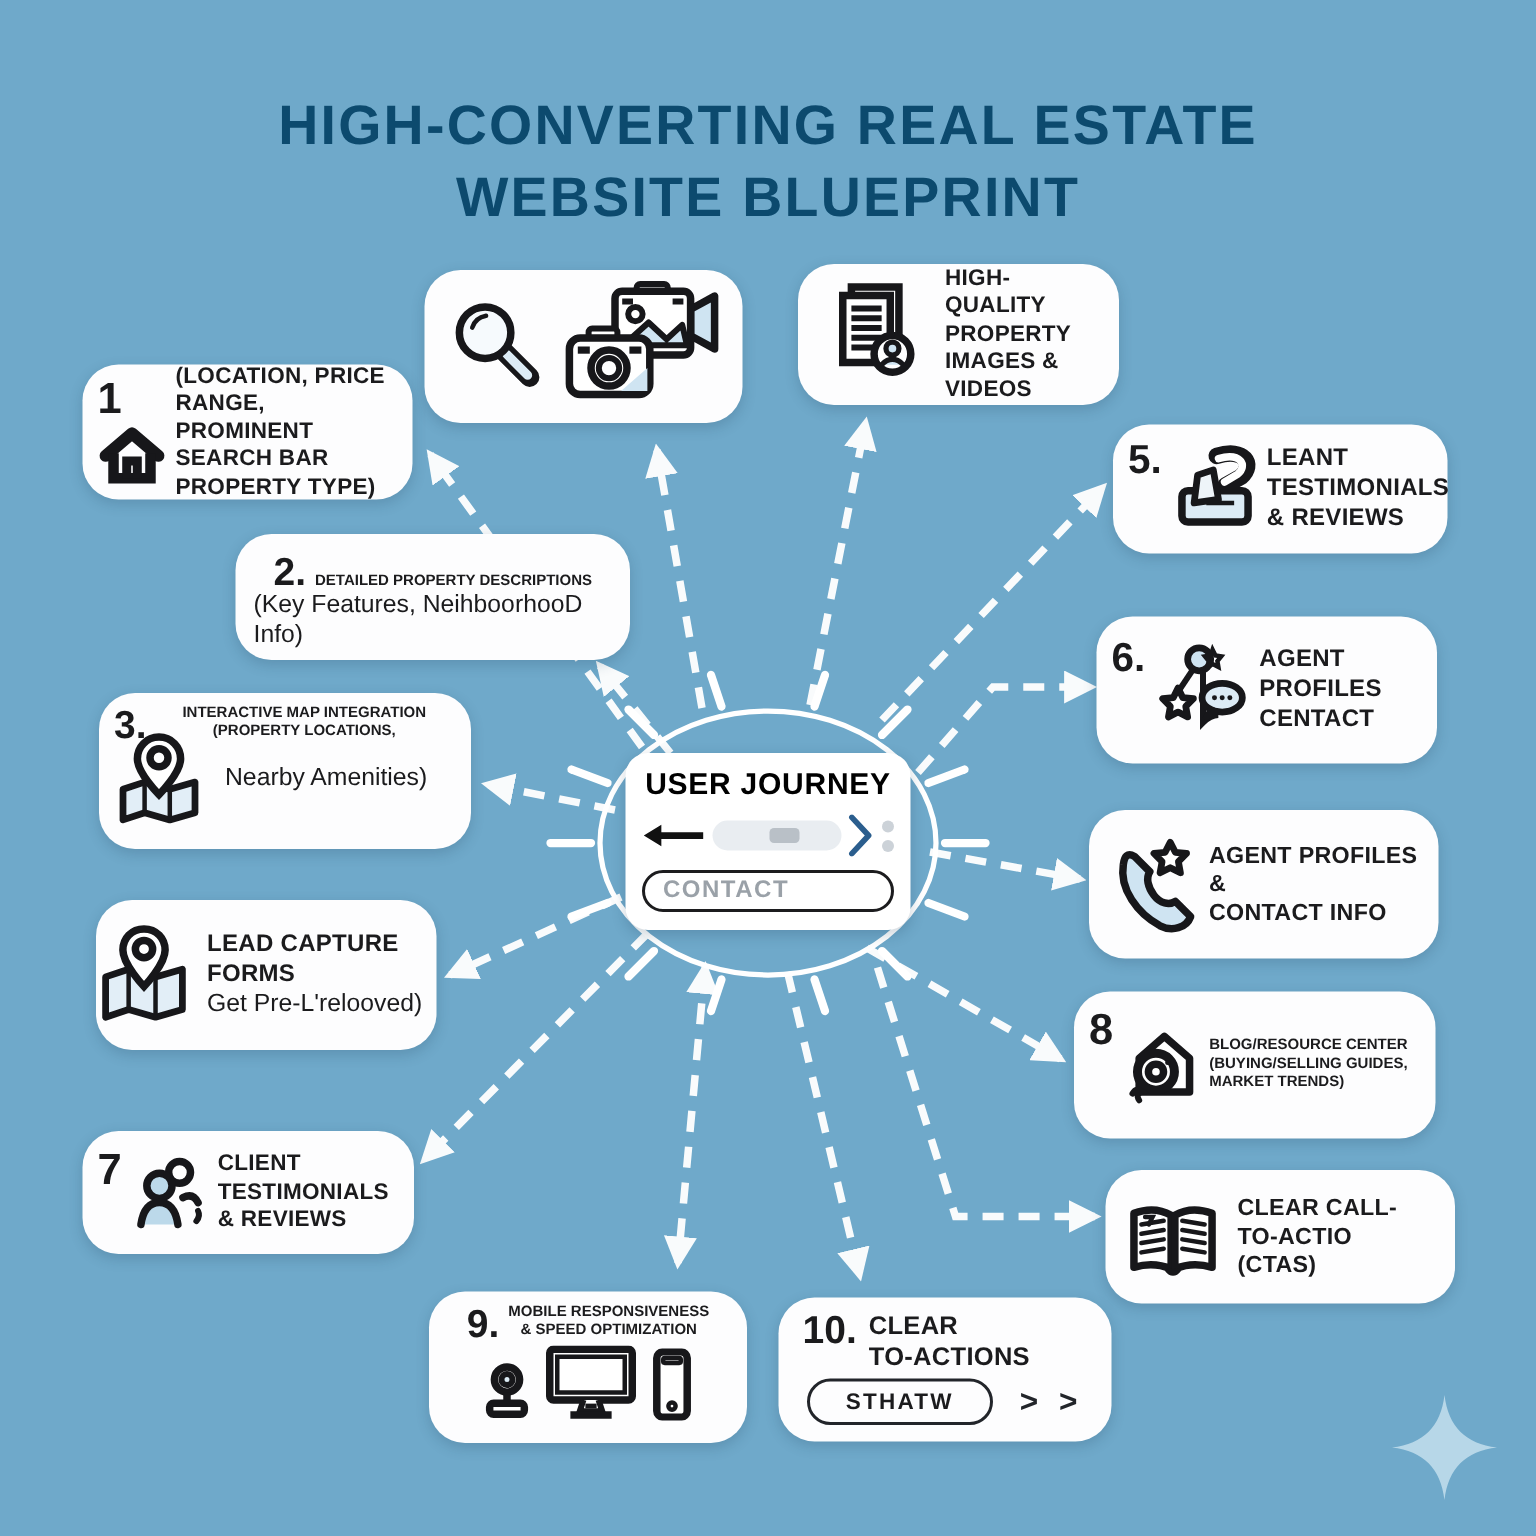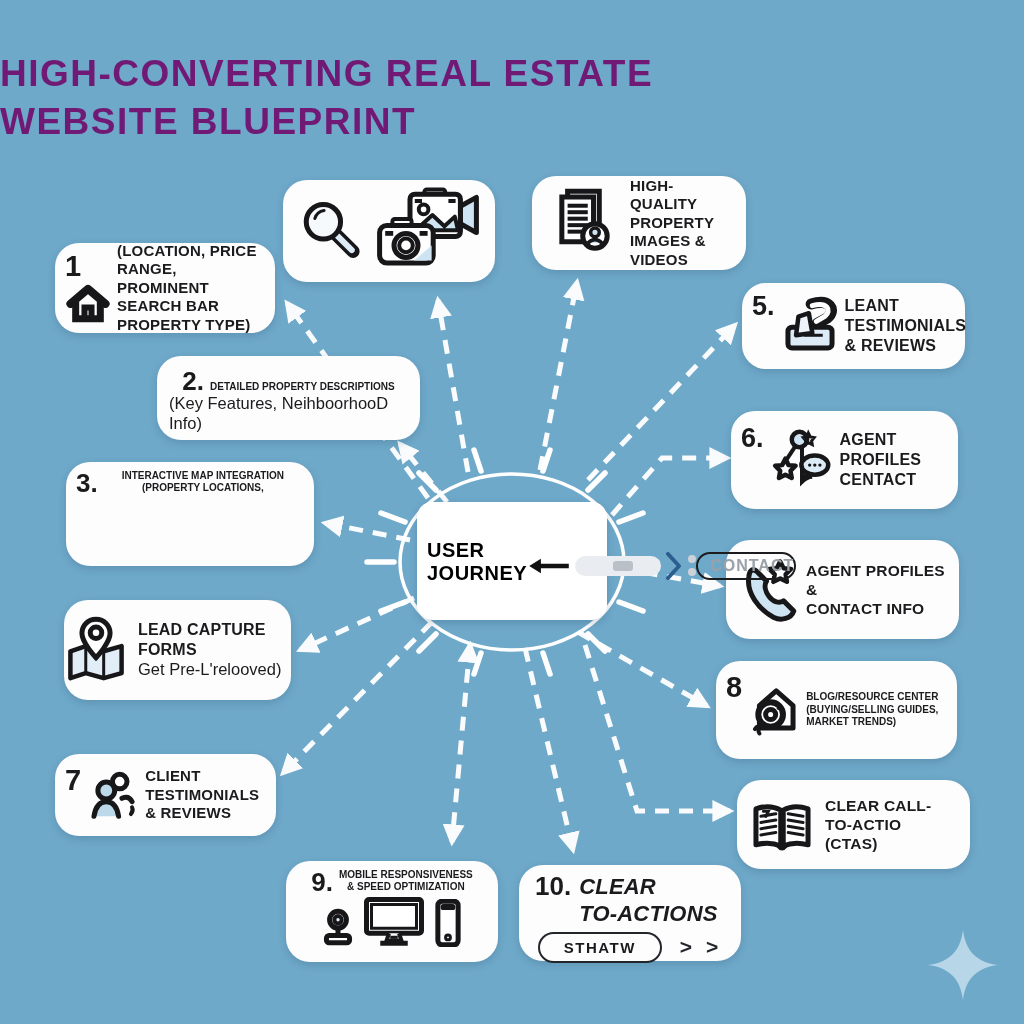--- a/index.html
+++ b/index.html
@@ -1,34 +1,34 @@
 <!DOCTYPE html>
 <html><head>
 <meta charset="utf-8">
 <style>
   html,body{margin:0;padding:0;background:#5c96b8;}
   .canvas{position:relative;width:1024px;height:1024px;background:#6FA9CA;
     font-family:"Liberation Sans",sans-serif;overflow:hidden;}
   .conn{position:absolute;inset:0;z-index:1;}
-  .title{position:absolute;top:50px;left:0;width:100%;color:#701a75;
+  .title{position:absolute;top:60px;left:0;width:100%;text-align:center;color:#0c4a6e;
     font-weight:700;font-size:37px;line-height:1.3;letter-spacing:1.5px;z-index:2;}
   .card{position:absolute;background:#fdfdfe;border-radius:24px;
     box-shadow:0 3px 9px rgba(25,55,80,.20);z-index:2;color:#1b1b1d;
     display:flex;align-items:center;box-sizing:border-box;}
   .num{font-weight:800;font-size:29px;line-height:1;}
   .t{font-weight:700;font-size:15px;line-height:1.24;letter-spacing:.2px;}
   .t-sm{font-weight:700;font-size:10px;line-height:1.24;}
   .sub{font-weight:500;font-size:16.5px;line-height:1.2;}
   .col{display:flex;flex-direction:column;}
   .row{display:flex;align-items:center;}
   .ic{flex:0 0 auto;}
   
   .hub{position:absolute;left:417px;top:502px;width:190px;height:118px;background:#fff;
     border-radius:15px;z-index:3;box-shadow:0 3px 9px rgba(25,55,80,.22);
-    display:flex;flex-direction:row;align-items:center;padding:10px 10px 9px;box-sizing:border-box;}
+    display:flex;flex-direction:column;align-items:center;padding:10px 10px 9px;box-sizing:border-box;}
   .hub-title{font-weight:800;font-size:20px;letter-spacing:.5px;}
   .hub-row{display:flex;align-items:center;gap:4px;margin-top:8px;width:100%;}
   .pill{position:relative;width:86px;height:20px;background:#e9edf1;border-radius:10px;}
   .pill-knob{position:absolute;right:28px;top:5px;width:20px;height:10px;background:#b9c0c7;border-radius:3px;}
   .dots{display:flex;flex-direction:column;gap:5px;margin-left:2px;}
   .dots span{width:8px;height:8px;border-radius:50%;background:#ccd2d8;}
   .contact-btn{margin-top:9px;width:168px;height:28px;border:2.5px solid #1c1c1e;border-radius:15px;
     display:flex;align-items:center;padding-left:12px;box-sizing:border-box;
     color:#9aa1a8;font-weight:600;font-size:16px;letter-spacing:1px;}
   
@@ -159,20 +159,30 @@
   </div>
 
   <div class="card col" style="left:66px;top:462px;width:248px;height:104px;padding:8px 10px;align-items:stretch;justify-content:flex-start;">
     <div class="row" style="gap:4px;align-items:flex-start;">
       <span class="num" style="font-size:26px;">3.</span>
       <div class="col t-sm" style="text-align:center;flex:1;">
         <span>INTERACTIVE MAP INTEGRATION</span>
         <span>(PROPERTY LOCATIONS,</span>
       </div>
     </div>
+    <div class="row" style="gap:14px;margin-top:-8px;">
+      <svg class="icon ic" width="60" height="62" viewBox="0 0 100 100">
+        <path d="M10 62 L34 54 L62 62 L90 54 V88 L62 96 L34 88 L10 96 Z" fill="#e2eef7" stroke="#17171a" stroke-width="4.5" stroke-linejoin="round"></path>
+        <line x1="34" y1="54" x2="34" y2="88" stroke="#17171a" stroke-width="3"></line>
+        <line x1="62" y1="62" x2="62" y2="96" stroke="#17171a" stroke-width="3"></line>
+        <path d="M50 4 C64 4 74 15 74 28 C74 44 50 68 50 68 C50 68 26 44 26 28 C26 15 36 4 50 4 Z" fill="#fff" stroke="#17171a" stroke-width="5"></path>
+        <circle cx="50" cy="27" r="10" fill="#fff" stroke="#17171a" stroke-width="5"></circle>
+      </svg>
+      <div class="sub">Nearby Amenities)</div>
+    </div>
   </div>
 
   <div class="card" style="left:64px;top:600px;width:227px;height:100px;gap:10px;padding:8px 0;">
     <svg class="icon ic" width="64" height="70" viewBox="0 0 100 100">
       <path d="M10 52 L34 44 L62 52 L90 44 V86 L62 94 L34 86 L10 94 Z" fill="#e2eef7" stroke="#17171a" stroke-width="4.5" stroke-linejoin="round"></path>
       <line x1="34" y1="44" x2="34" y2="86" stroke="#17171a" stroke-width="3"></line>
       <line x1="62" y1="52" x2="62" y2="94" stroke="#17171a" stroke-width="3"></line>
       <path d="M50 2 C63 2 72 12 72 24 C72 39 50 62 50 62 C50 62 28 39 28 24 C28 12 37 2 50 2 Z" fill="#fff" stroke="#17171a" stroke-width="5"></path>
       <circle cx="50" cy="23" r="9" fill="#fff" stroke="#17171a" stroke-width="5"></circle>
     </svg>
@@ -303,21 +313,21 @@
         <rect x="6" y="4" width="38" height="82" rx="8" fill="#fff" stroke="#17171a" stroke-width="5"></rect>
         <rect x="14" y="12" width="22" height="6" rx="2" fill="none" stroke="#17171a" stroke-width="3"></rect>
         <circle cx="25" cy="72" r="4.5" fill="none" stroke="#17171a" stroke-width="3"></circle>
       </svg>
     </div>
   </div>
 
   <div class="card col" style="left:519px;top:865px;width:222px;height:96px;padding:8px 16px;align-items:stretch;justify-content:flex-start;">
     <div class="row" style="gap:8px;align-items:flex-start;">
       <span class="num" style="font-size:26px;">10.</span>
-      <div class="col t" style="font-size:22px;font-style:italic;">
+      <div class="col t" style="font-size:17px;">
         <span>CLEAR</span>
         <span>TO-ACTIONS</span>
       </div>
     </div>
     <div class="row" style="gap:18px;margin-top:4px;justify-content:center;">
       <span class="cta-btn">STHATW</span>
       <span class="chev">&gt; &gt;</span>
     </div>
   </div>
 

